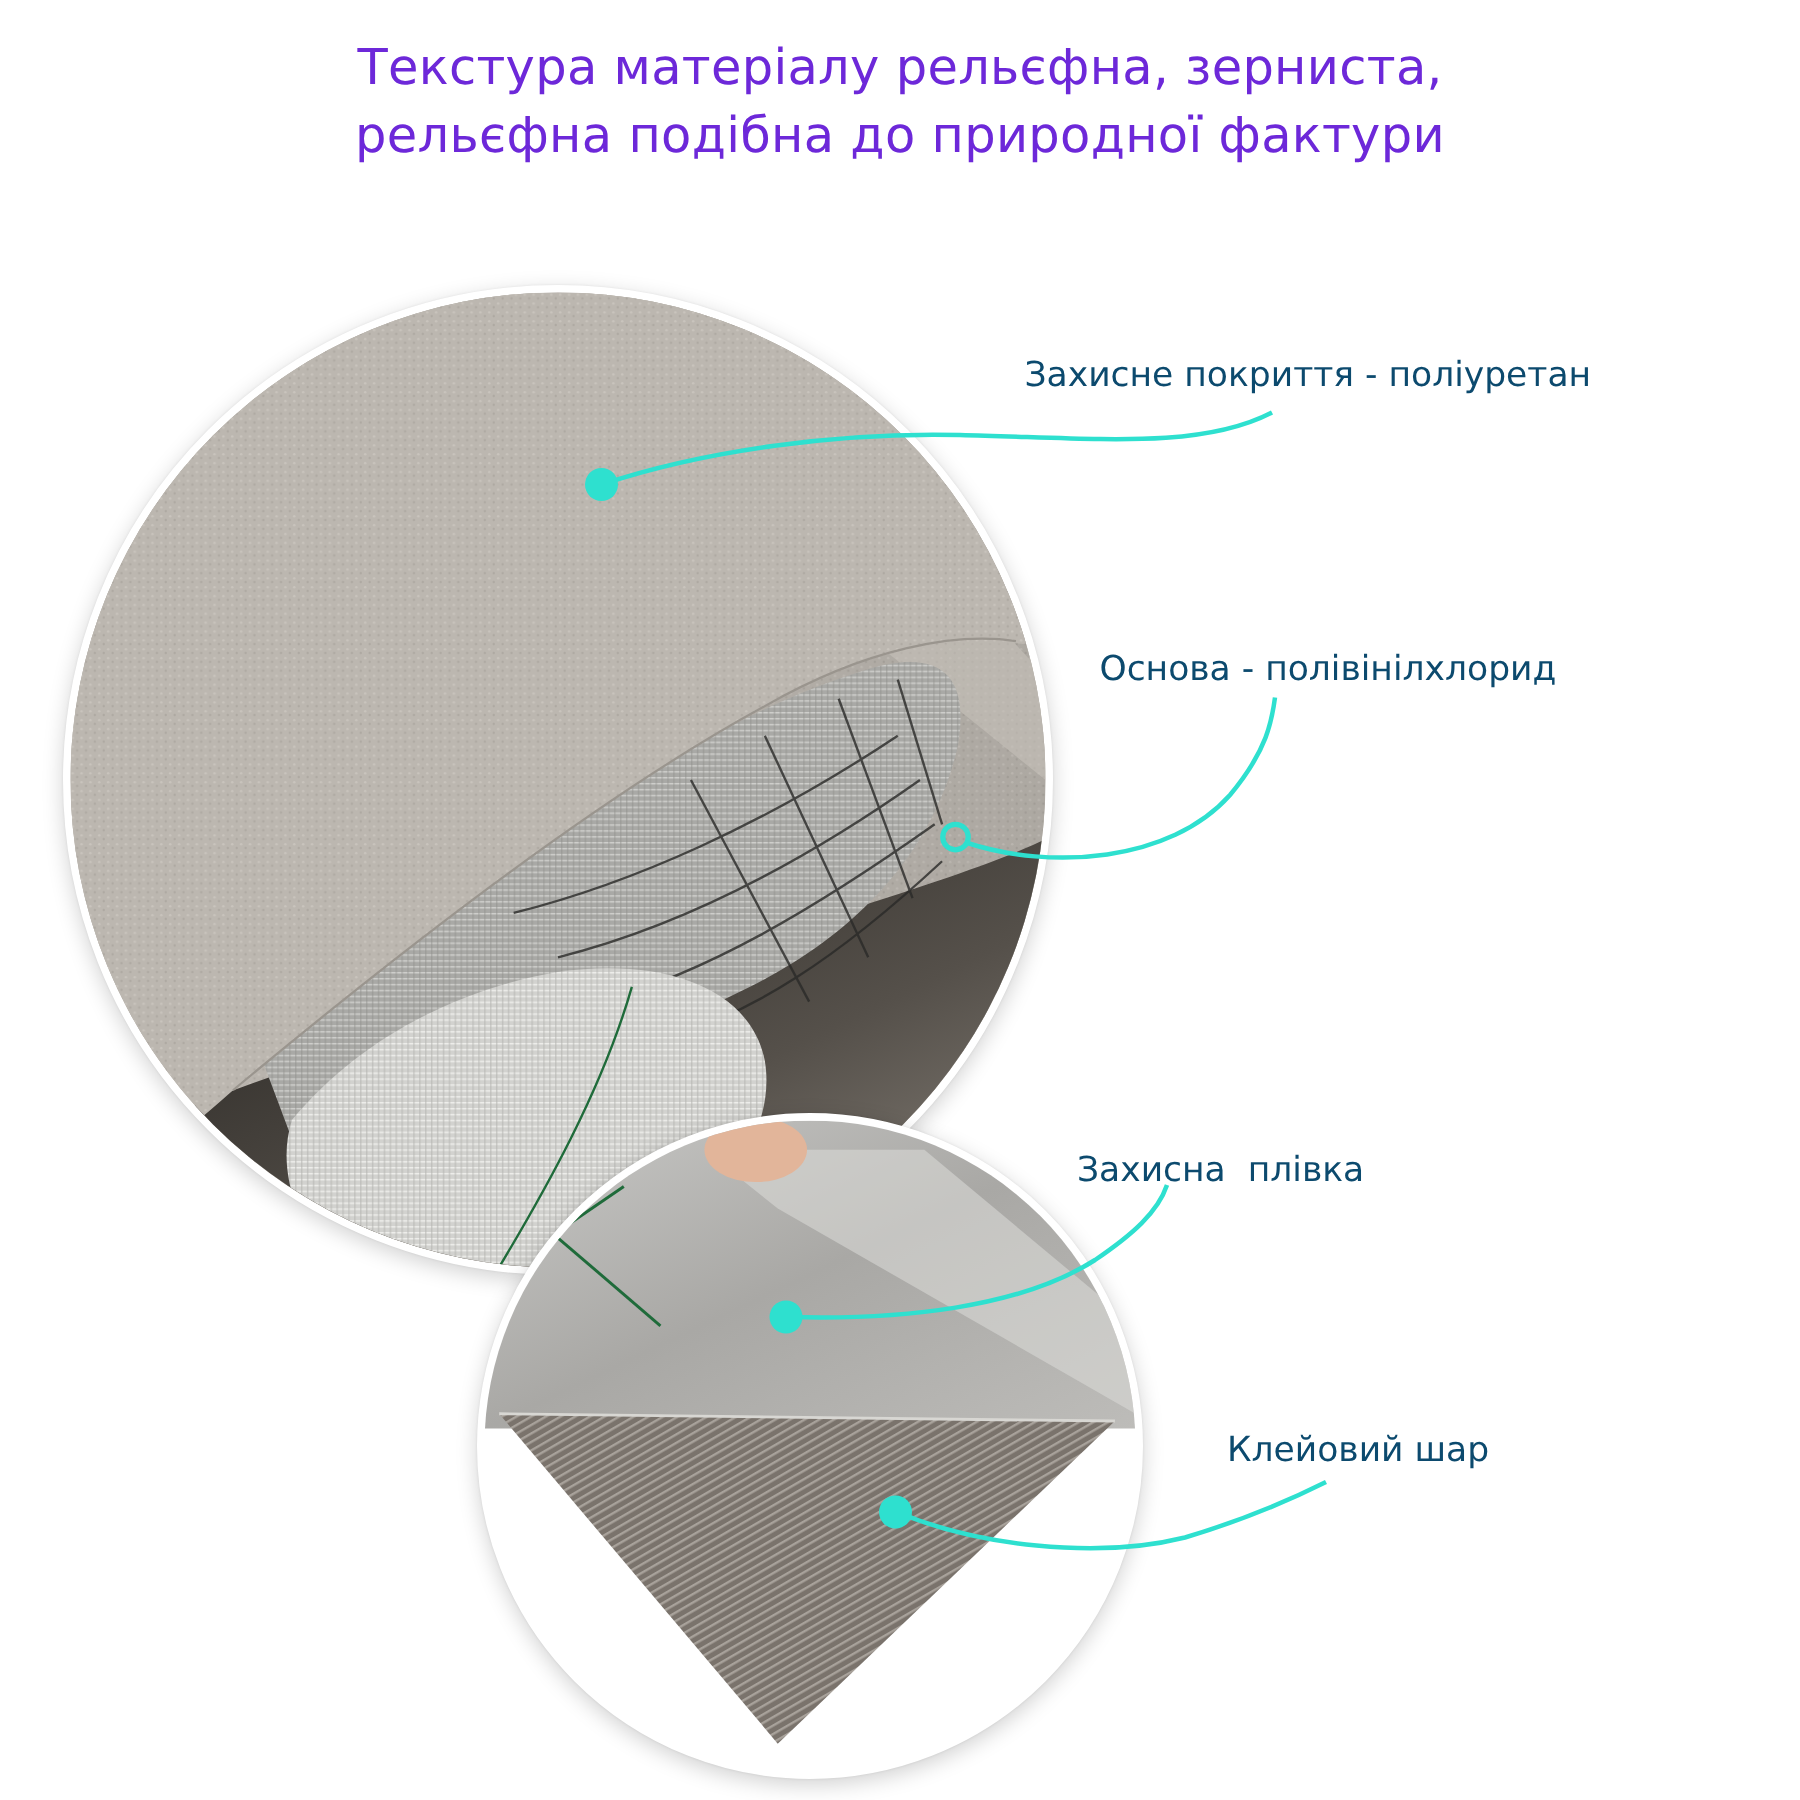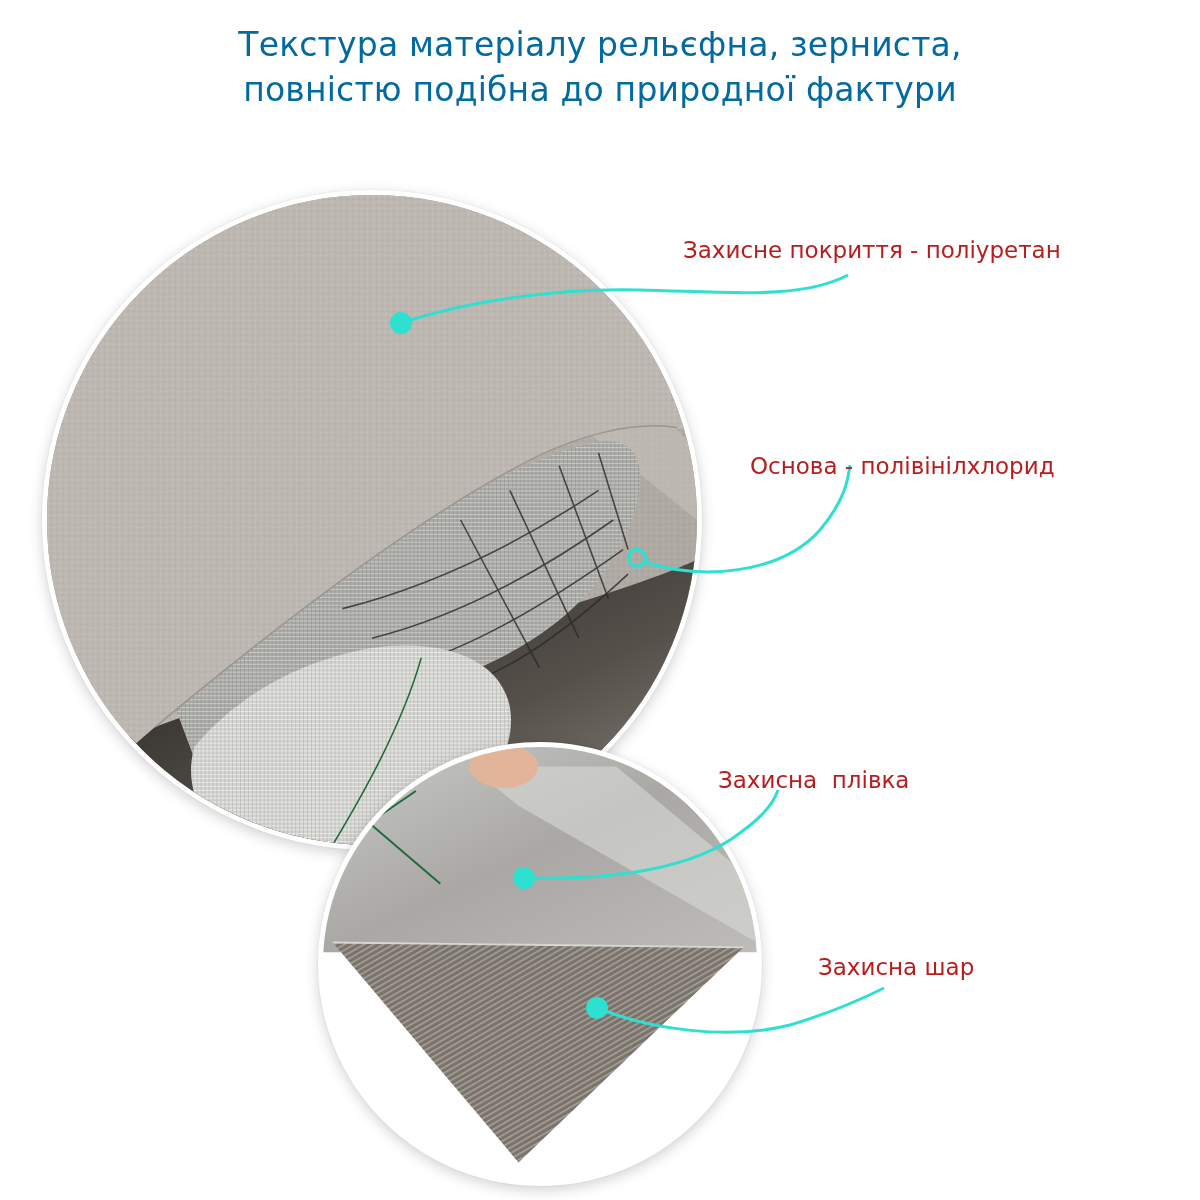--- a/index.html
+++ b/index.html
@@ -13,32 +13,32 @@
       position: relative;
       overflow: hidden;
       font-family: "Liberation Sans", "DejaVu Sans", sans-serif;
     }
     .title {
       position: absolute;
       left: 0;
       top: 22px;
       width: 1200px;
       text-align: center;
-      color: #0369a1;
+      color: #6d28d9;
       font-family: "DejaVu Sans", "Liberation Sans", sans-serif;
       font-size: 33px;
       line-height: 45px;
       font-weight: 400;
       letter-spacing: 0.2px;
     }
     .title .line { display: block; }
 
     .label {
       position: absolute;
-      color: #b91c1c;
+      color: #0c4a6e;
       font-family: "DejaVu Sans", "Liberation Sans", sans-serif;
       font-size: 23px;
       line-height: 28px;
       white-space: pre;
     }
 
     .circle {
       position: absolute;
       border-radius: 50%;
       overflow: hidden;
@@ -74,21 +74,21 @@
       width: 1200px; height: 1200px;
       z-index: 5;
       pointer-events: none;
     }
   </style>
 </head>
 <body>
 
 <div class="title">
   <span class="line">Текстура матеріалу рельєфна, зерниста,</span>
-  <span class="line">повністю подібна до природної фактури</span>
+  <span class="line">рельєфна подібна до природної фактури</span>
 </div>
 
 <div class="circle" id="big-circle">
   <svg viewBox="0 0 660 660" preserveAspectRatio="none">
     <defs>
       <pattern id="grain" width="6" height="6" patternUnits="userSpaceOnUse">
         <rect width="6" height="6" fill="#bcb7b0"></rect>
         <circle cx="1.5" cy="1.5" r="0.9" fill="#c9c4bd"></circle>
         <circle cx="4.5" cy="4" r="0.8" fill="#aea9a2"></circle>
       </pattern>
@@ -182,15 +182,15 @@
     <circle cx="524" cy="878" r="11" fill="#2ee0cf"></circle>
   </g>
 
   <g>
     <path d="M598 1008 C650 1030 730 1040 790 1025 C840 1010 870 995 884 988" stroke="#2ee0cf" stroke-width="3" fill="none"></path>
     <circle cx="597" cy="1008" r="11" fill="#2ee0cf"></circle>
   </g>
 </svg>
 
 <div class="label" style="left:683px; top:236px; z-index:6;">Захисне покриття - поліуретан</div>
-<div class="label" style="left:733px; top:452px; z-index:6;margin-left:17px;">Основа - полівінілхлорид</div>
+<div class="label" style="left:733px; top:432px; z-index:6;">Основа - полівінілхлорид</div>
 <div class="label" style="left:718px; top:766px; z-index:6;">Захисна  плівка</div>
-<div class="label" style="left:818px; top:953px; z-index:6;">Захисна шар</div>
+<div class="label" style="left:818px; top:953px; z-index:6;">Клейовий шар</div>
 
 </body></html>

